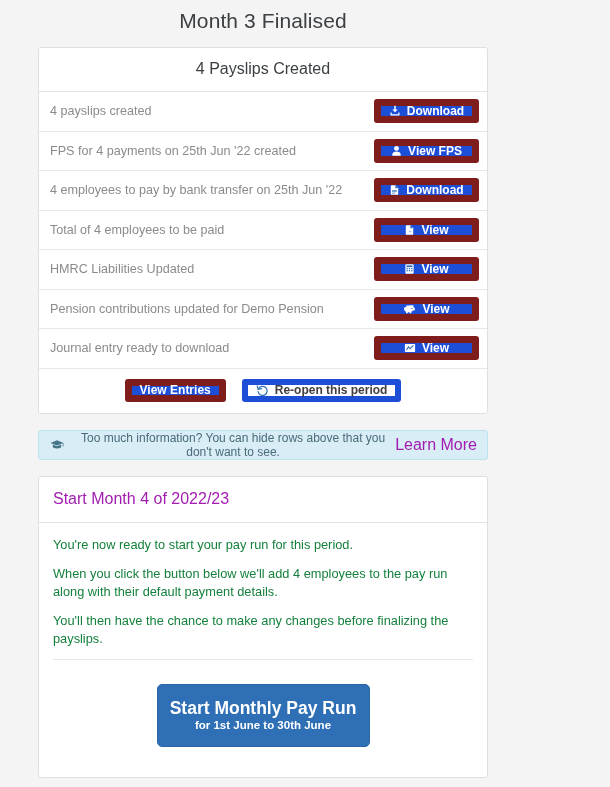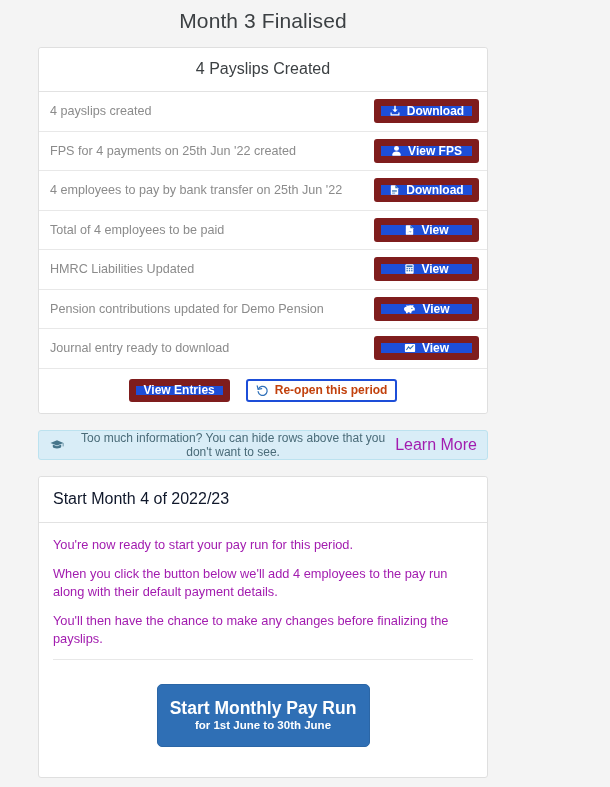--- a/index.html
+++ b/index.html
@@ -98,22 +98,22 @@
     border-radius: 0 0 3px 3px;
   }
   .btn-sm {
     height: 23px;
     padding: 0 8px;
     font-weight: bold;
     font-size: 12px;
   }
   .btn-default {
     background: #ffffff;
-    border: 2px solid #1d4ed8;
-    color: #c2410c;
+    border: 6px solid #1d4ed8;
+    color: #404040;
   }
 
   
   .info-banner {
     margin: 16px 38px 0 38px;
     background: #d9edf7;
     border: 1px solid #bce2ef;
     border-radius: 3px;
     height: 30px;
     display: flex;
@@ -125,26 +125,26 @@
   .info-banner .cap { margin-right: 7px; display: inline-flex; color: #4a6b78; }
   .info-text { flex: 1; text-align: center; }
   .info-link { color: #a21caf; text-decoration: none; font-size: 16px; }
 
   
   .panel2 { margin-top: 16px; }
   .panel2 .panel-heading {
     text-align: left;
     font-size: 16px;
     padding: 13px 0 14px 14px;
-    color: #0f172a;
+    color: #a21caf;
   }
   .panel-body { padding: 13px 14px 4px 14px; }
   .panel-body p {
     margin: 0 0 11px 0;
-    color: #a21caf;
+    color: #15803d;
     font-size: 12.8px;
     line-height: 1.42;
   }
   .sep {
     border: 0;
     border-top: 1px solid #e8e8e8;
     margin: 11px 0 0 0;
   }
 
   .cta-wrap {

